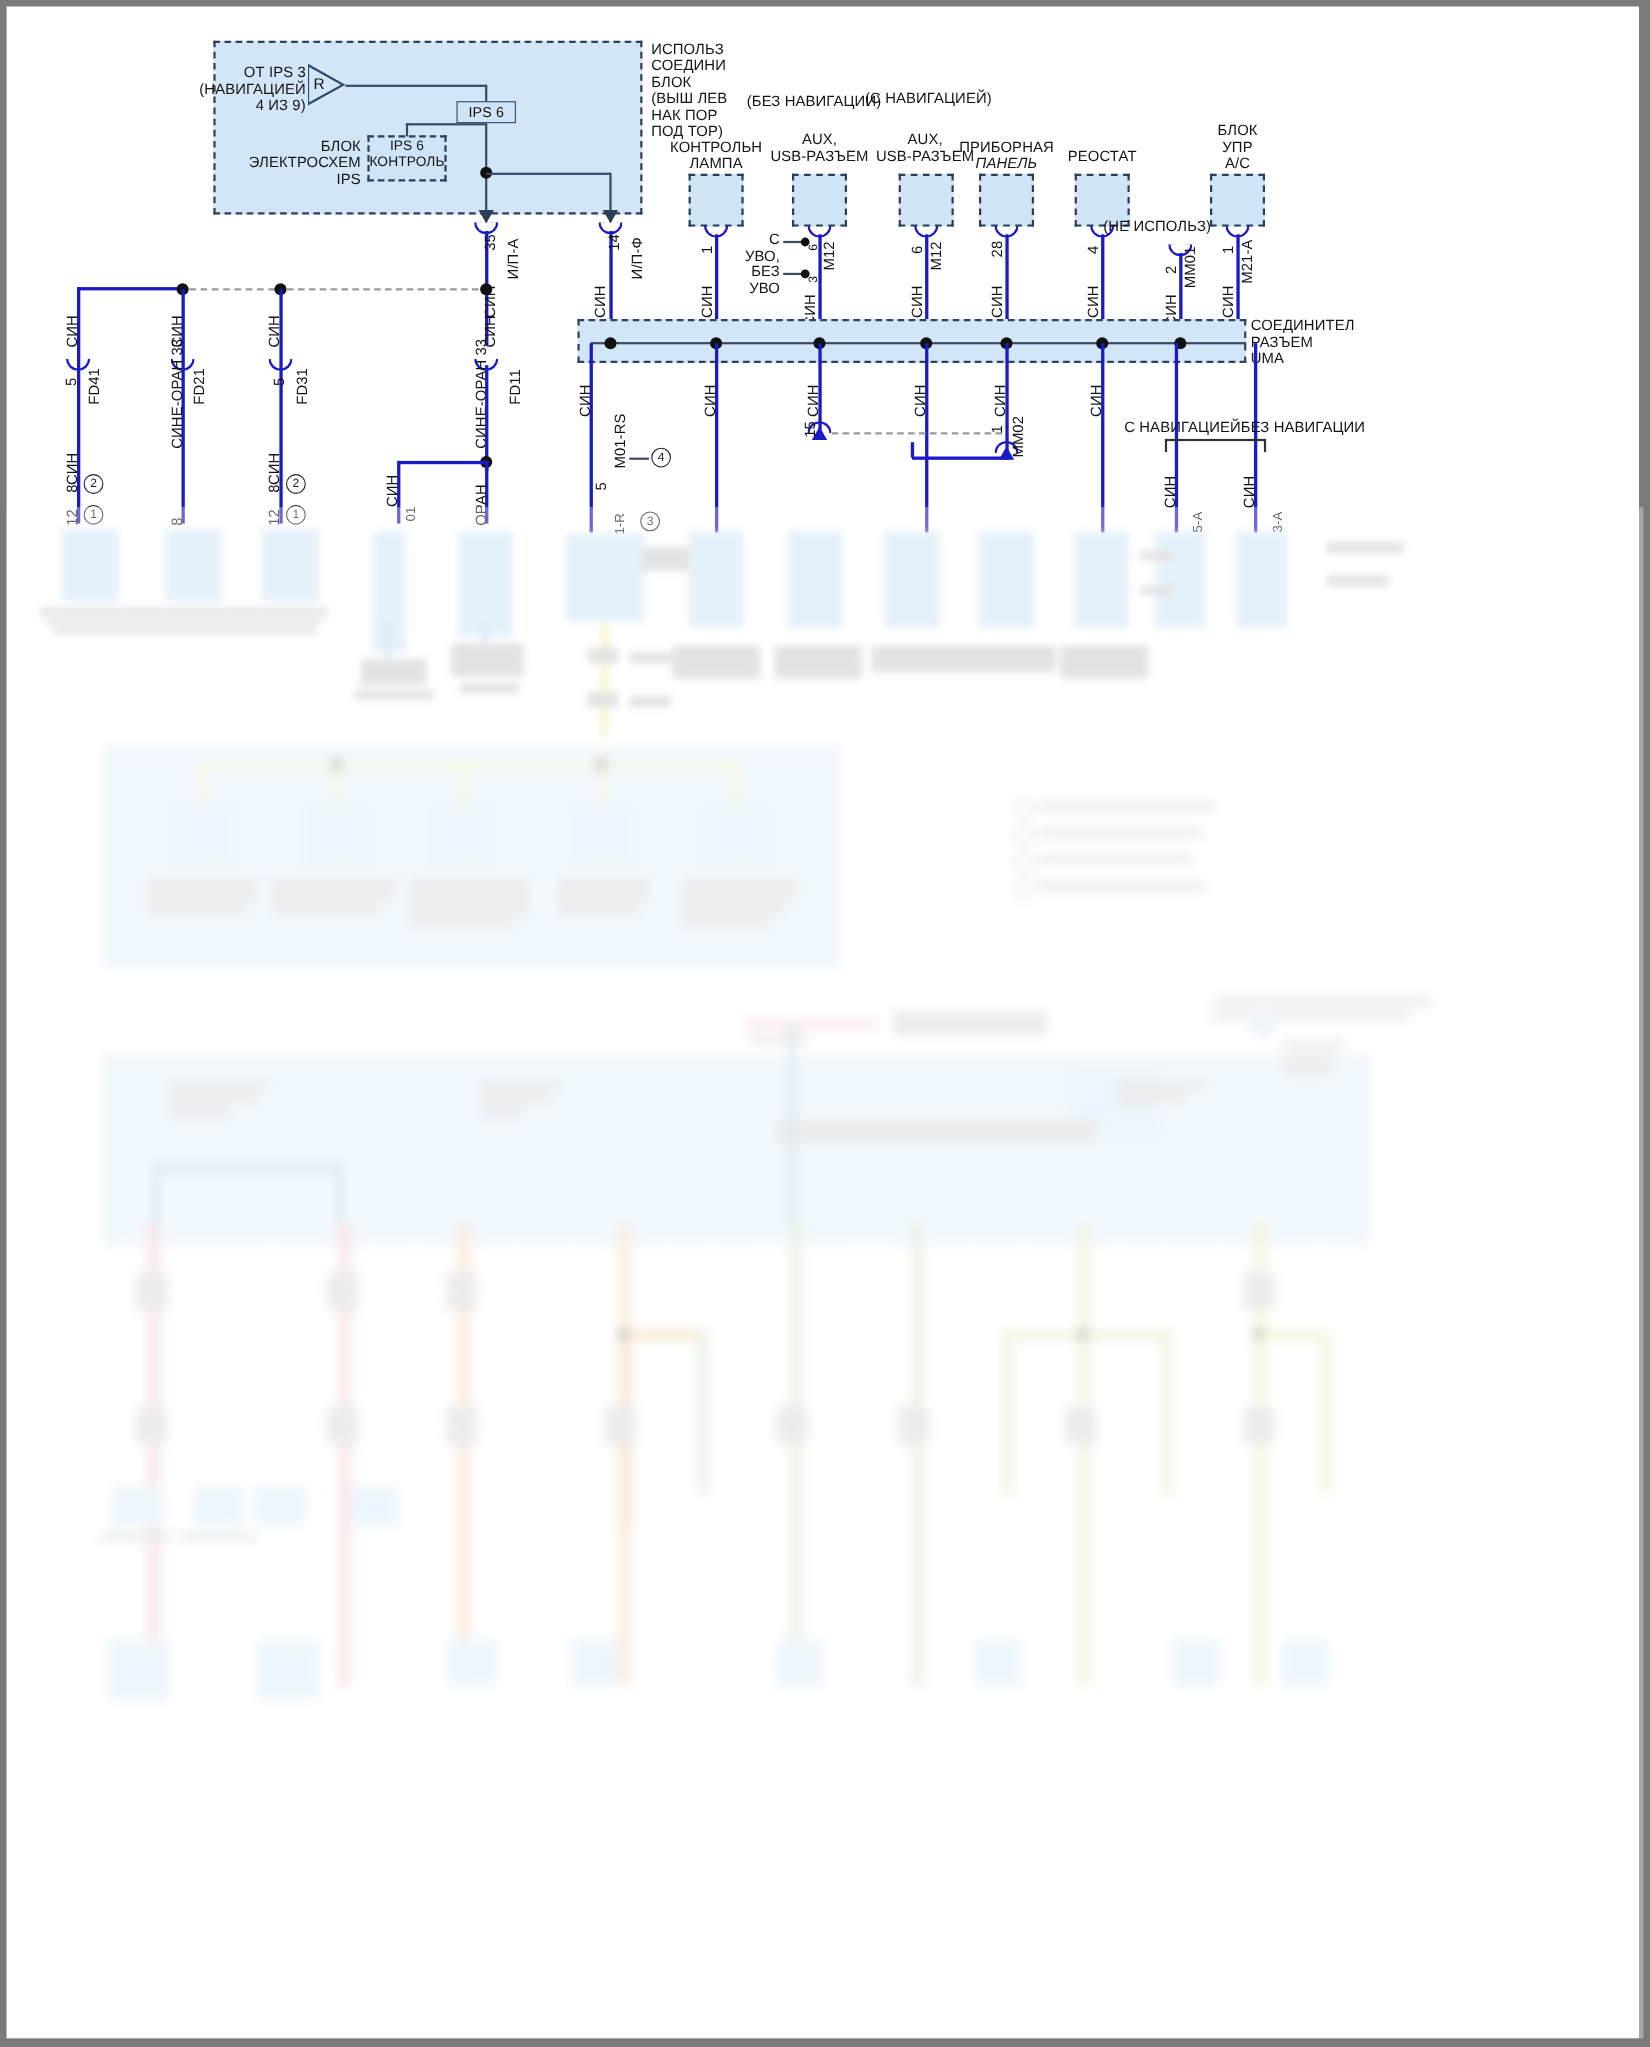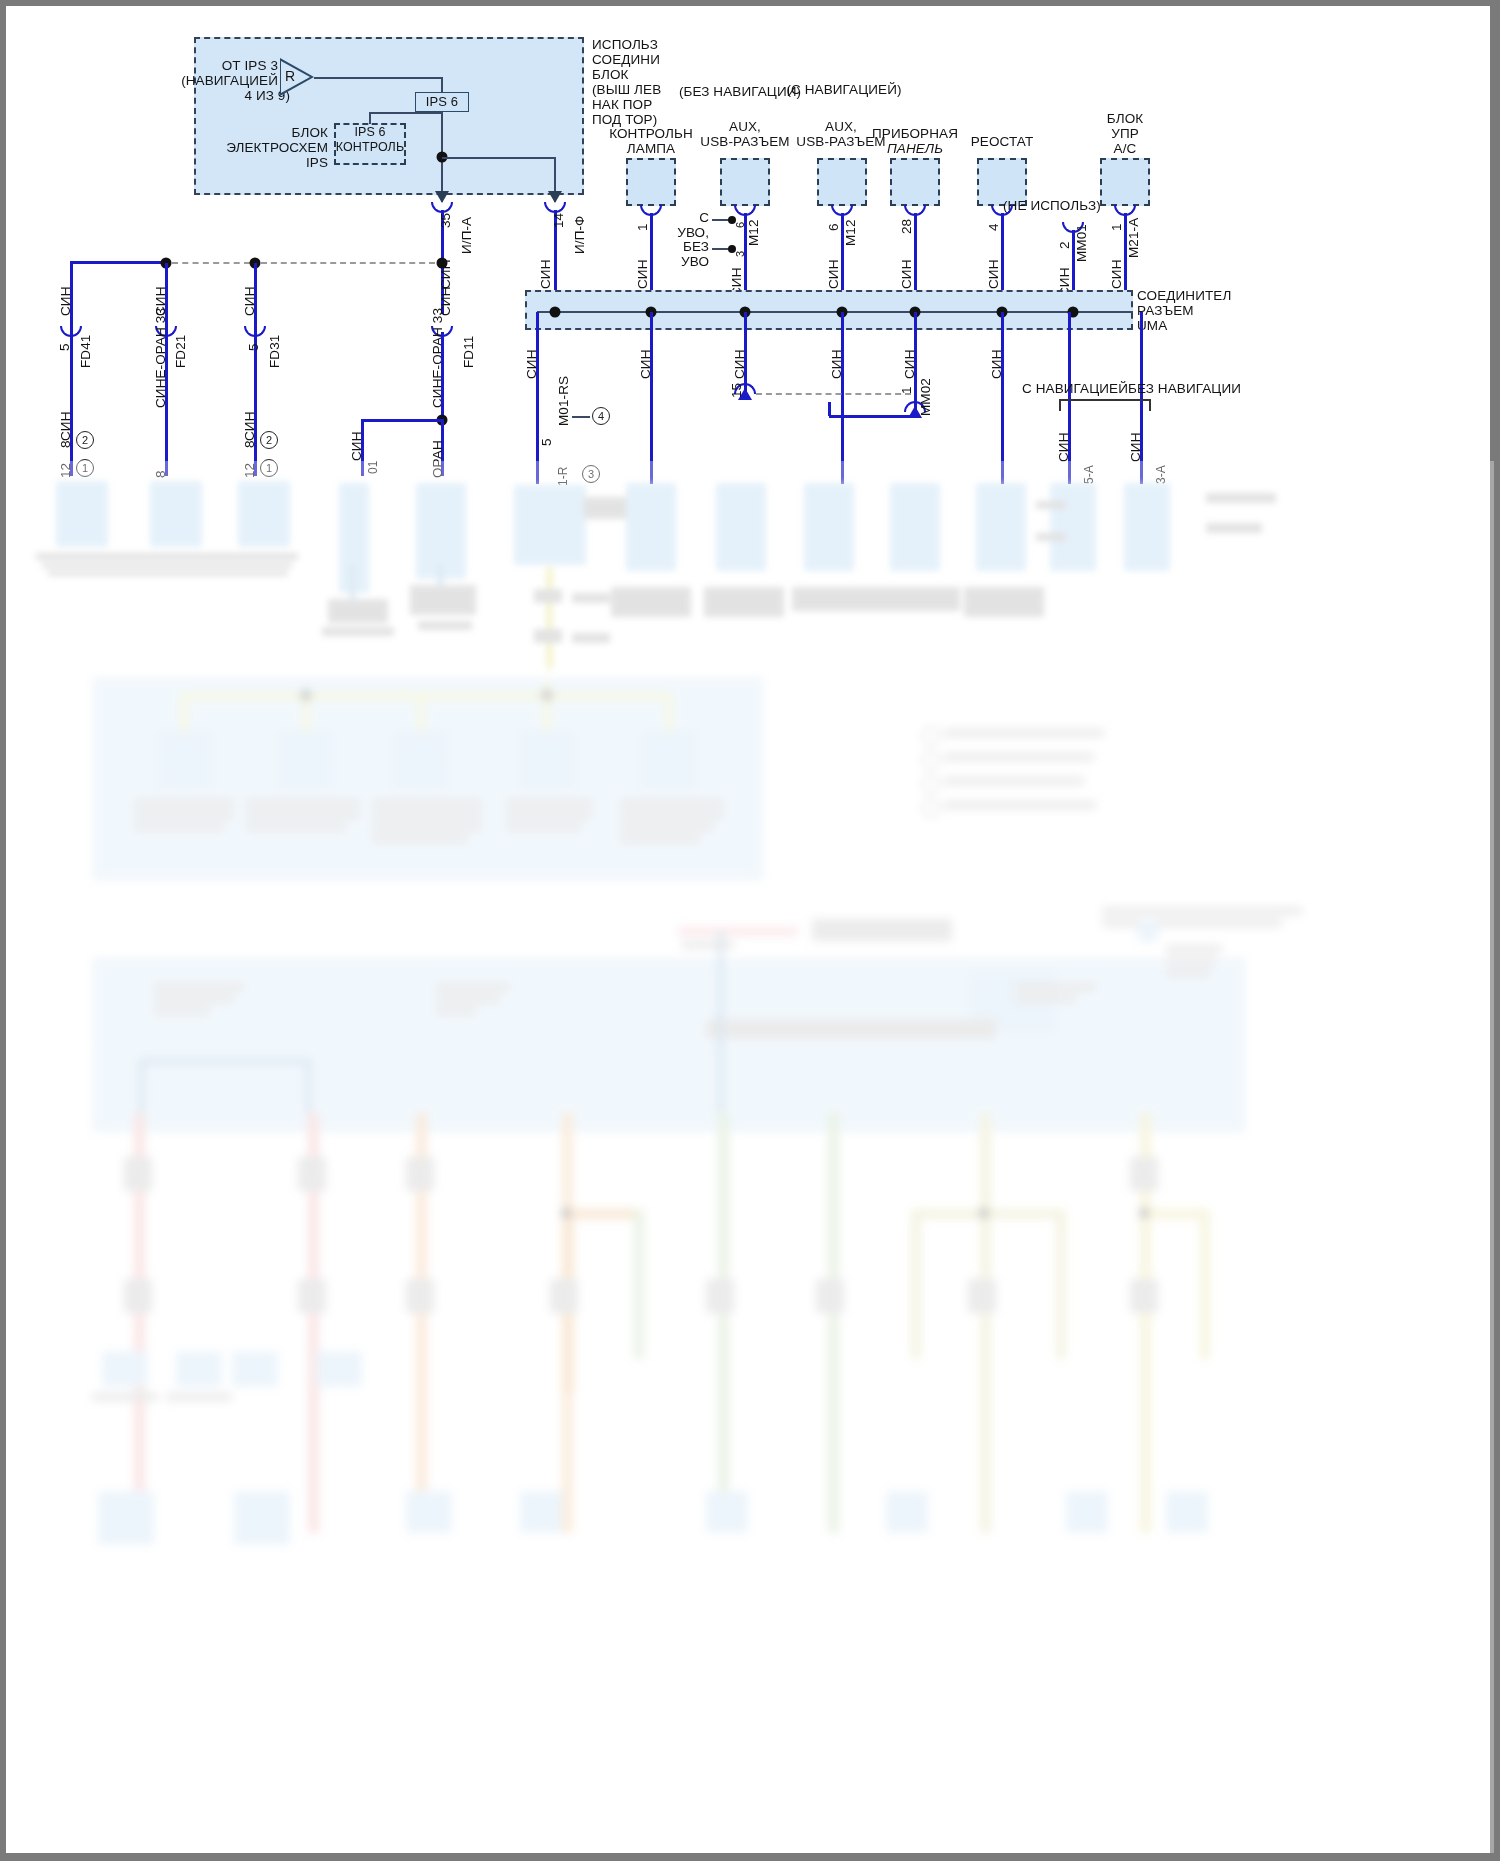--- a/index.html
+++ b/index.html
@@ -156,21 +156,21 @@
 </head>
 <body>
 
 <div id="sheet">
 <div id="canvas">
 
   <div class="module" style="left:188px; top:31px; width:390px; height:158px;"></div>
 
   <div class="txt r" style="left:272px; top:52px;">ОТ IPS 3</div>
   <div class="txt r" style="left:272px; top:67px;">(НАВИГАЦИЕЙ</div>
-  <div class="txt r" style="left:284px; top:82px;">4 ИЗ 9)</div>
+  <div class="txt r" style="left:272px; top:82px;">4 ИЗ 9)</div>
 
   <div class="tri" style="left:274px; top:52px;"></div>
   <div class="tri-in" style="left:275px; top:55px;"></div>
   <div class="txt" style="left:279px; top:63px; font-size:14px;">R</div>
 
   <div class="thin thinh" style="left:308px; top:71px; width:128px;"></div>
   <div class="thin thinv" style="left:435px; top:71px; height:21px;"></div>
 
   <div class="box-solid" style="left:409px; top:86px; width:54px; height:20px;"></div>
   <div class="txt c" style="left:436px; top:88px; font-size:13px;">IPS 6</div>

